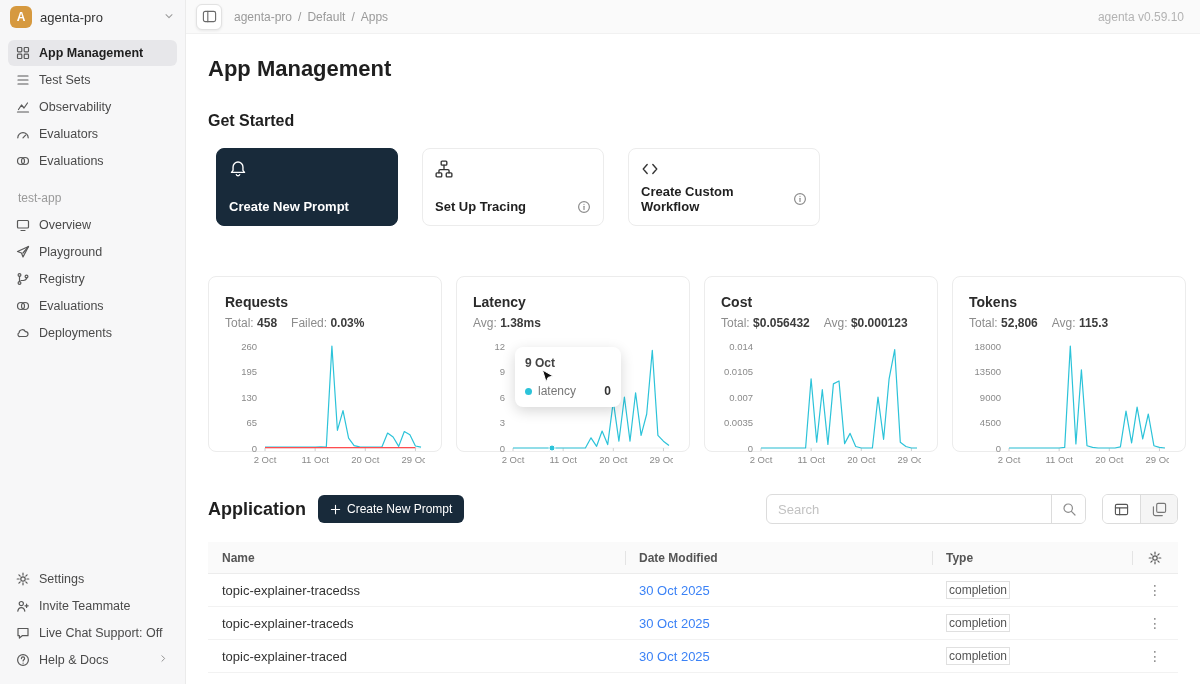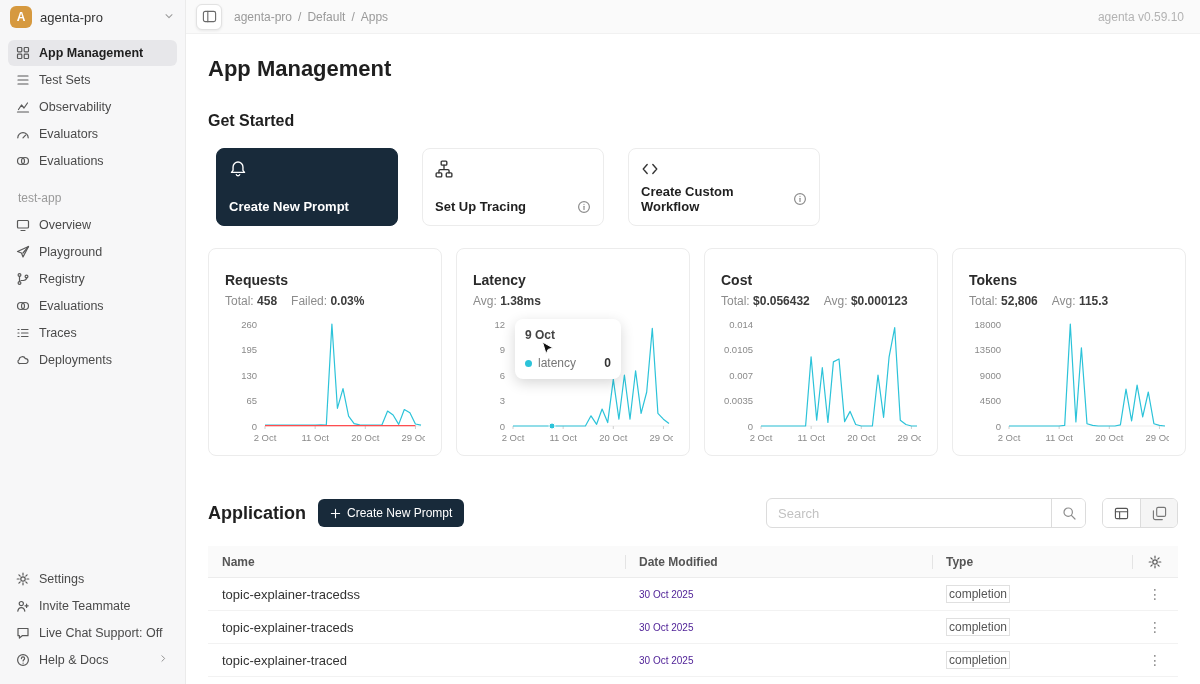--- a/index.html
+++ b/index.html
@@ -54,21 +54,21 @@
   .gs-card.dark{background:var(--dark);border-color:var(--dark);color:#fff;}
   .gs-icon{width:18px;height:18px;color:#333;}
   .gs-card.dark .gs-icon{color:#fff;}
   .gs-icon svg{width:18px;height:18px;}
   .gs-label-row{display:flex;align-items:center;justify-content:space-between;font-size:13px;font-weight:bold;}
   .gs-card .info{color:#8c8c8c;width:14px;height:14px;display:flex;}
   .gs-card .info svg{width:14px;height:14px;}
 
   
   .stats-row{display:flex;gap:14px;}
-  .stat-card{flex:1;border:1px solid var(--border);border-radius:8px;padding:23px 16px;height:208px;position:relative;background:#fff;}
+  .stat-card{flex:1;border:1px solid var(--border);border-radius:8px;padding:17px 16px;height:176px;position:relative;background:#fff;margin-top:28px;}
   .stat-title{font-size:14px;font-weight:bold;color:#2b2b2b;}
   .stat-sub{font-size:12px;color:var(--muted);margin-top:6px;display:flex;gap:8px;}
   .stat-sub b{color:#3c3c3c;}
   .stat-sub .pair+.pair{margin-left:6px;}
   .chart{margin-top:10px;}
   .chart svg text{font-family:"Liberation Sans","DejaVu Sans",sans-serif;}
 
   
   .chart-tooltip{position:absolute;left:58px;top:70px;width:106px;background:#fff;border-radius:8px;box-shadow:0 4px 14px rgba(0,0,0,.16);padding:9px 10px;z-index:5;font-size:12px;}
   .tt-date{color:#444;font-weight:bold;}
@@ -100,21 +100,21 @@
   .t-header{display:flex;height:32px;align-items:center;background:#fafafa;border-bottom:1px solid #ececec;font-size:12px;color:#555;font-weight:bold;}
   .t-header .cell{position:relative;}
   .t-header .cell+.cell::before{content:"";position:absolute;left:0;top:9px;height:14px;width:1px;background:#e4e4e4;}
   .cell{padding:0 14px;display:flex;align-items:center;height:100%;}
   .col-name{width:417px;flex:none;}
   .col-date{width:263px;flex:none;}
   .col-type{flex:1;margin-left:44px;}
   .col-actions{width:46px;flex:none;justify-content:center;}
   .t-row{display:flex;height:33px;align-items:center;border-bottom:1px solid #f2f2f2;cursor:pointer;}
   .t-row .col-name{color:#333;font-size:13px;}
-  .t-row .col-date{color:#4c1d95;font-size:10px;}
+  .t-row .col-date{color:#3b82f6;font-size:13px;}
   .badge{display:inline-block;border:1px solid #e0e0e0;background:#fff;border-radius:0;padding:1px 2px;font-size:12px;color:#555;}
   .dots{color:#8c8c8c;font-size:14px;cursor:pointer;padding:0 4px;}
   .gear-btn{color:#595959;display:flex;cursor:pointer;}
   .gear-btn svg{width:14px;height:14px;}
 </style>
 </head>
 <body>
 
 <div class="app">
 
@@ -207,28 +207,20 @@
         <span>Registry</span>
       </div>
       <div class="nav-item">
         <span class="nav-ic">
             <svg class="ic" viewBox="0 0 14 14">
               <circle cx="5" cy="7" r="3.5"></circle>
               <circle cx="9" cy="7" r="3.5"></circle>
             </svg>
           </span>
         <span>Evaluations</span>
-      </div>
-      <div class="nav-item">
-        <span class="nav-ic">
-            <svg class="ic" viewBox="0 0 14 14">
-              <path d="M5.5 3.5H12M5.5 7H12M5.5 10.5H12M2 3.5h1M2 7h1M2 10.5h1"></path>
-            </svg>
-          </span>
-        <span>Traces</span>
       </div>
       <div class="nav-item">
         <span class="nav-ic">
             <svg class="ic" viewBox="0 0 14 14">
               <path d="M4.2 10.5h5.6a2.4 2.4 0 10-.4-4.8 3.3 3.3 0 00-6.3 1A2 2 0 004.2 10.5z"></path>
             </svg>
           </span>
         <span>Deployments</span>
       </div>
     </nav>

